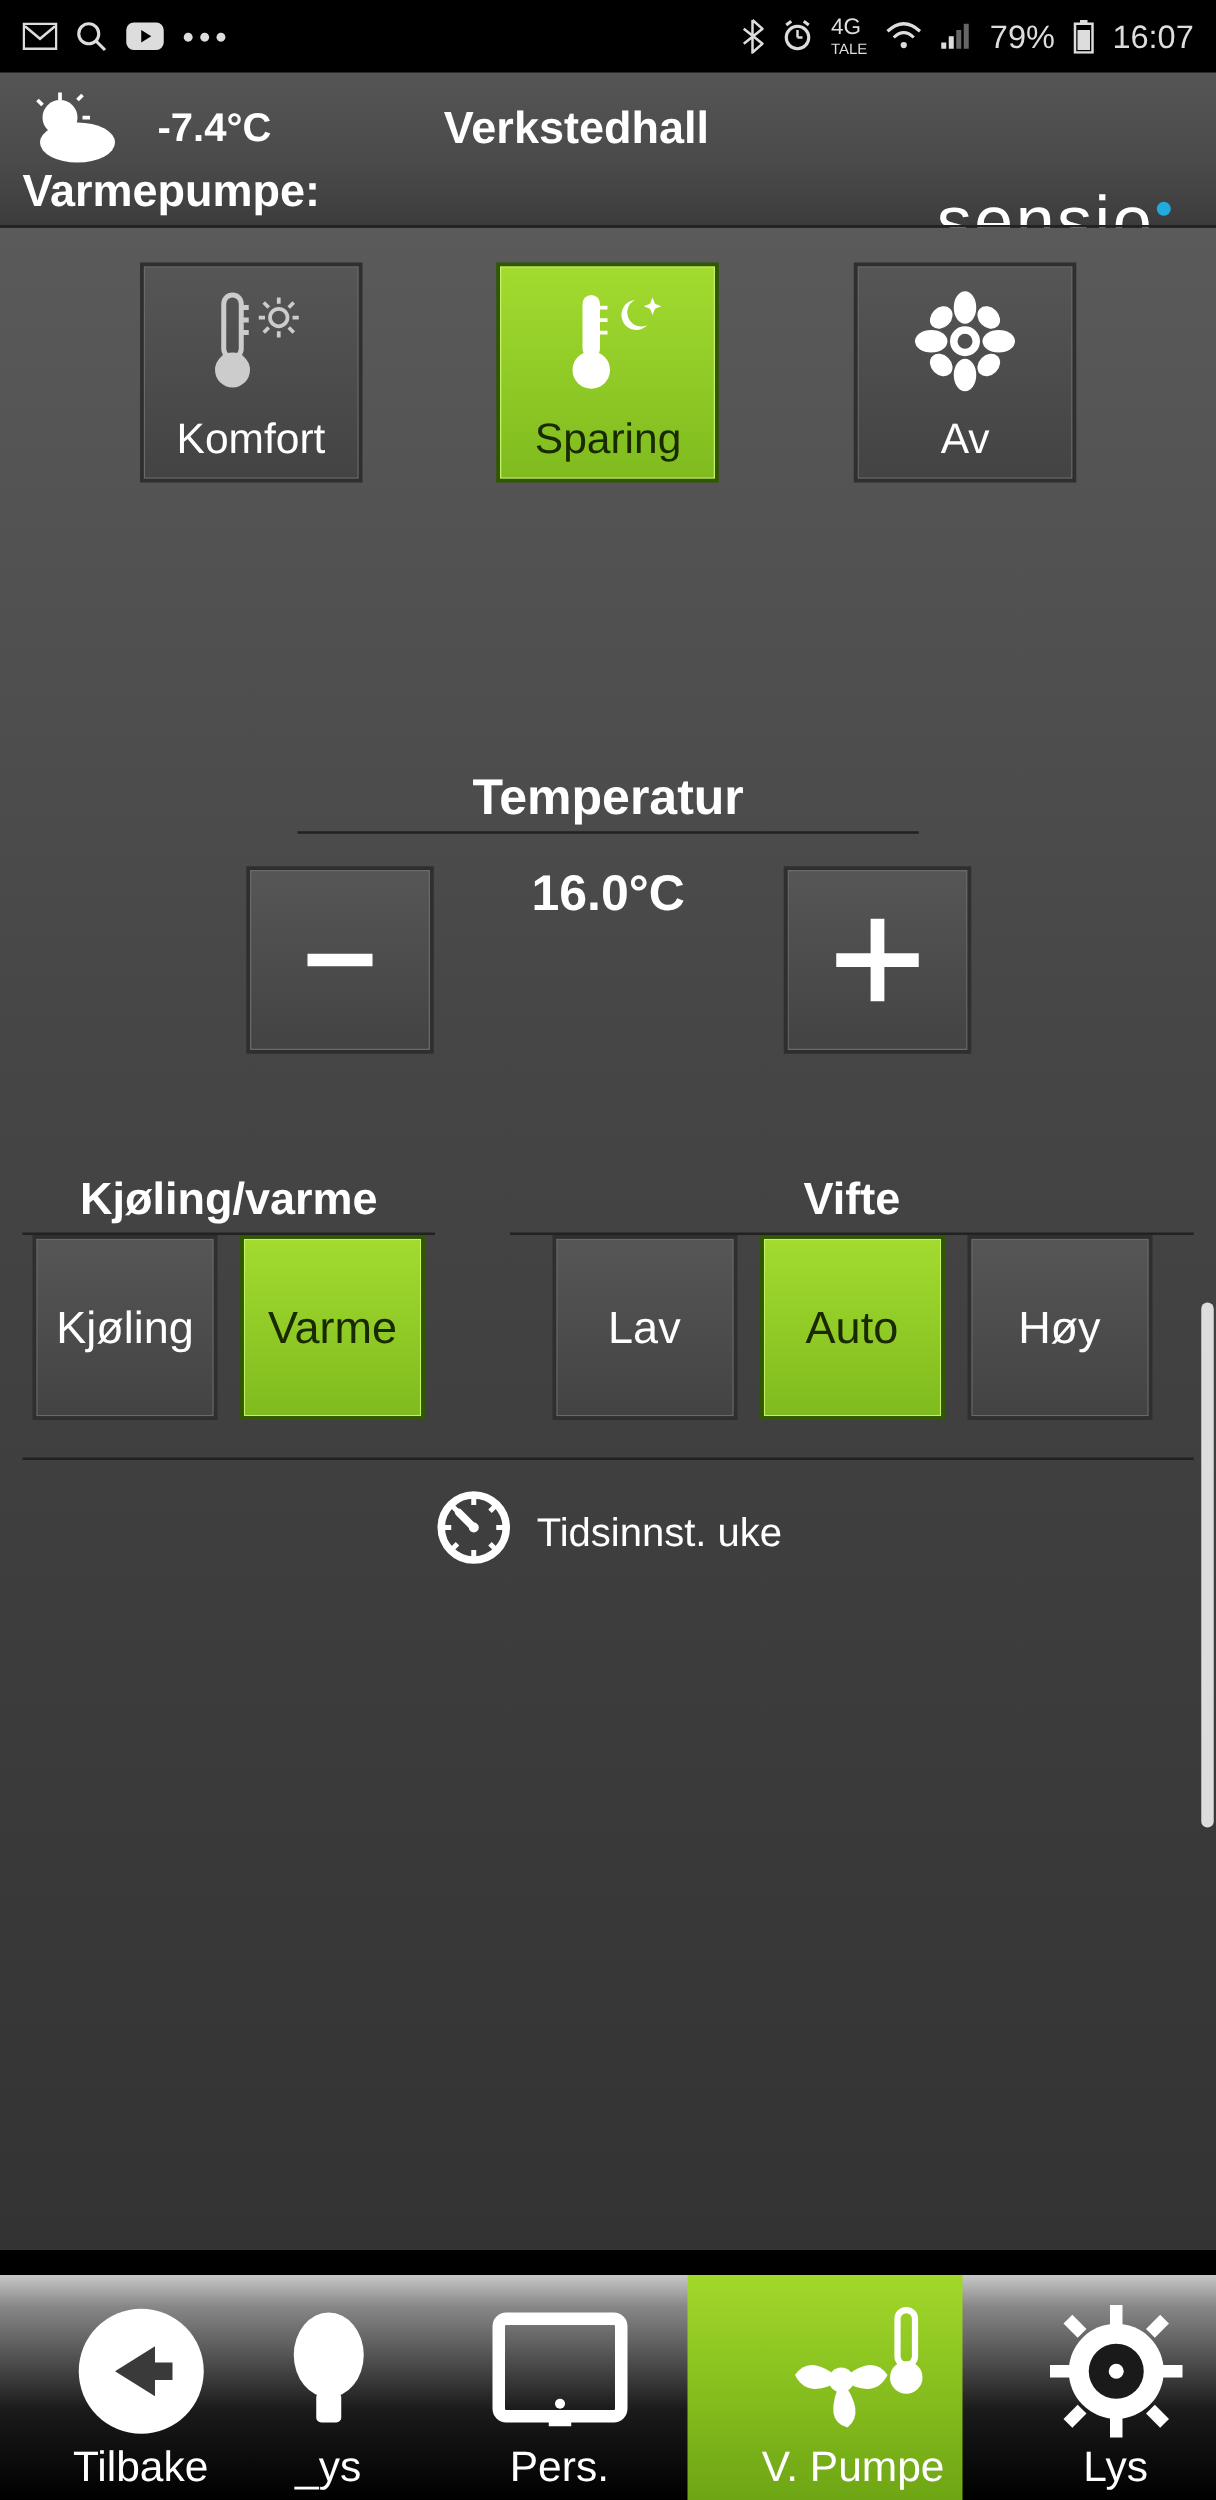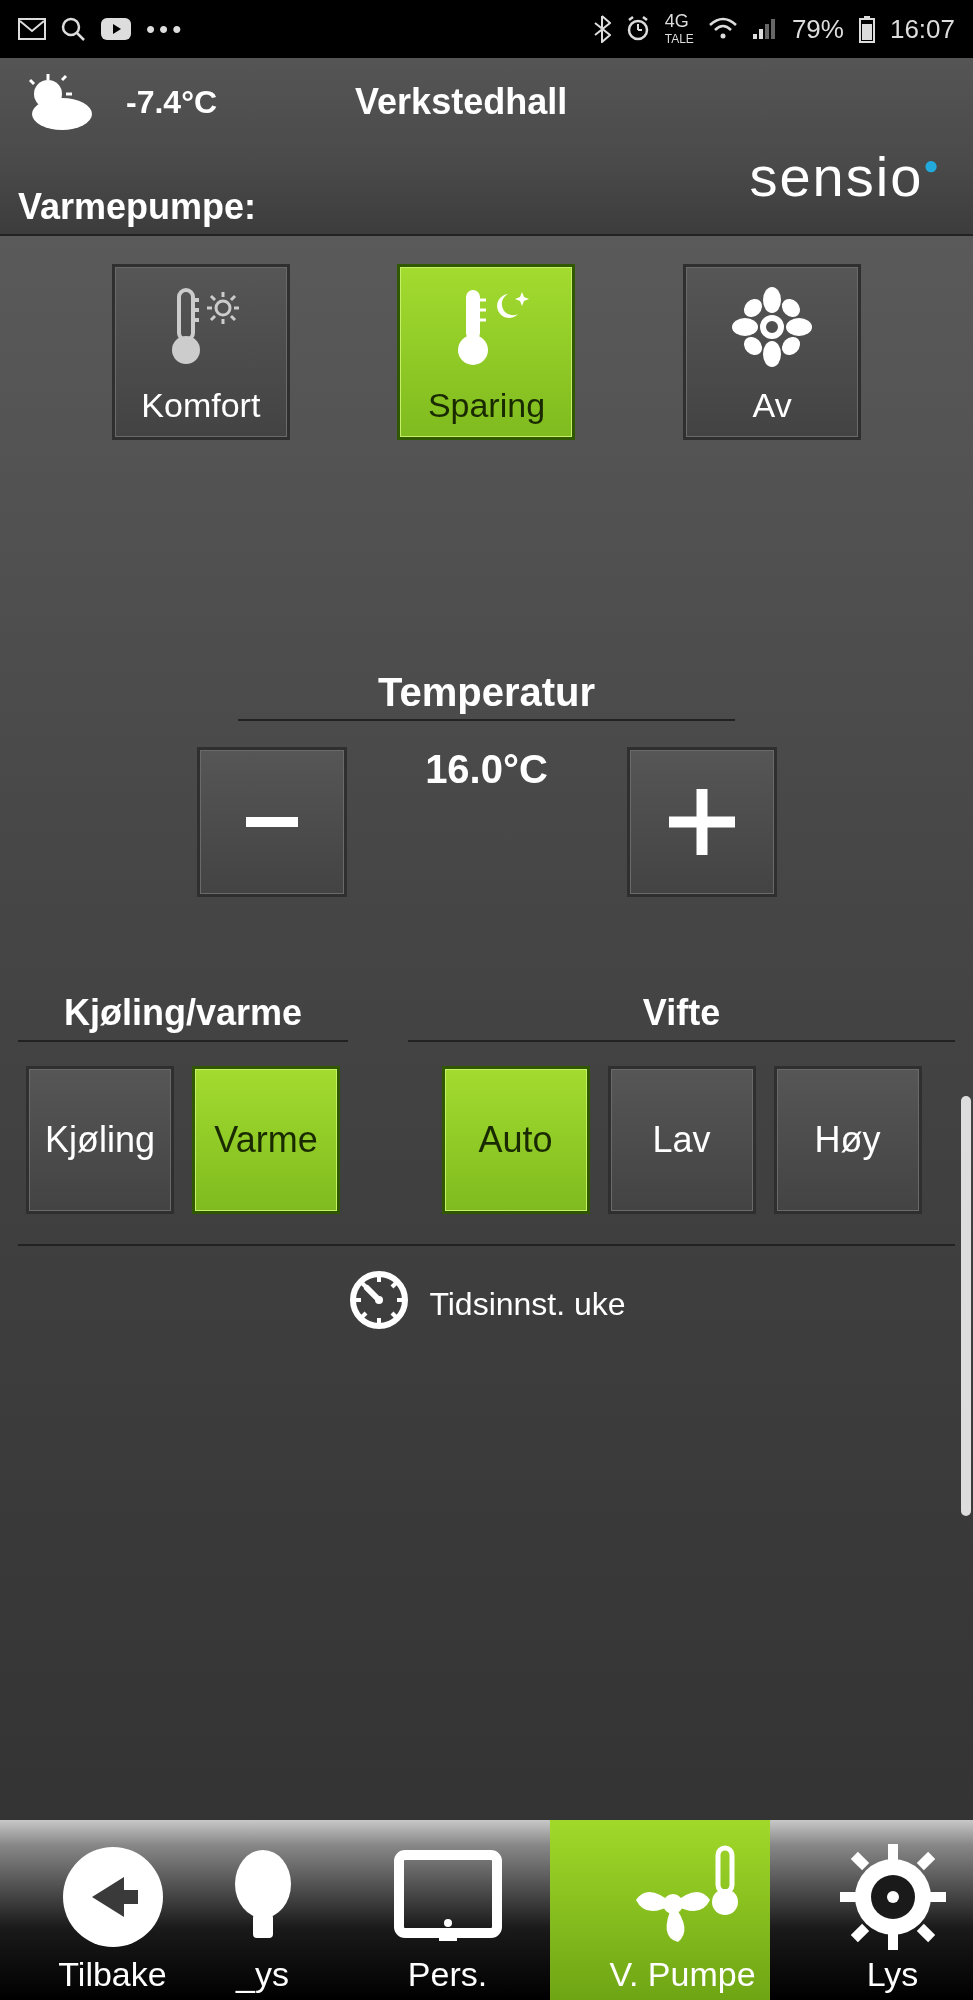--- a/index.html
+++ b/index.html
@@ -41,21 +41,20 @@
     top: 86px;
     font-size: 56px;
     letter-spacing: 2px;
     color: #fff;
     font-weight: 300;
   }
   .brand-logo .dot { color: #2ad; font-size: 26px; vertical-align: top; position: relative; top: 6px; }
   .section-title {
     font-size: 36px;
     font-weight: bold;
-    margin-top: 54px;
   }
 
   
   .main {
     background: linear-gradient(#5a5a5a 0%, #464646 40%, #333 100%);
     border-top: 2px solid #222;
     padding: 0 18px;
     height: 1620px;
     position: relative;
   }
@@ -134,21 +133,20 @@
     font-size: 36px;
     font-weight: bold;
     text-align: center;
     border-bottom: 2px solid #222;
     padding-bottom: 6px;
     margin-top: 25px;
   }
   .btn-row {
     display: flex;
     gap: 18px;
-    margin-top: 24px;
     justify-content: center;
   }
   .opt-btn {
     width: 148px;
     height: 148px;
     border: 3px solid #2f2f2f;
     background: linear-gradient(#565656, #434343);
     box-shadow: inset 0 0 0 1px #6a6a6a;
     display: flex;
     align-items: center;
@@ -422,25 +420,25 @@
           <span>Kjøling</span>
         </div>
         <div class="opt-btn active">
           <span>Varme</span>
         </div>
       </div>
     </div>
     <div class="sub-col">
       <div class="sub-title">Vifte</div>
       <div class="btn-row">
+        <div class="opt-btn">
+          <span>Lav</span>
+        </div>
         <div class="opt-btn active">
           <span>Auto</span>
-        </div>
-        <div class="opt-btn">
-          <span>Lav</span>
         </div>
         <div class="opt-btn">
           <span>Høy</span>
         </div>
       </div>
     </div>
   </div>
 
   <div class="divider-full"></div>
 

